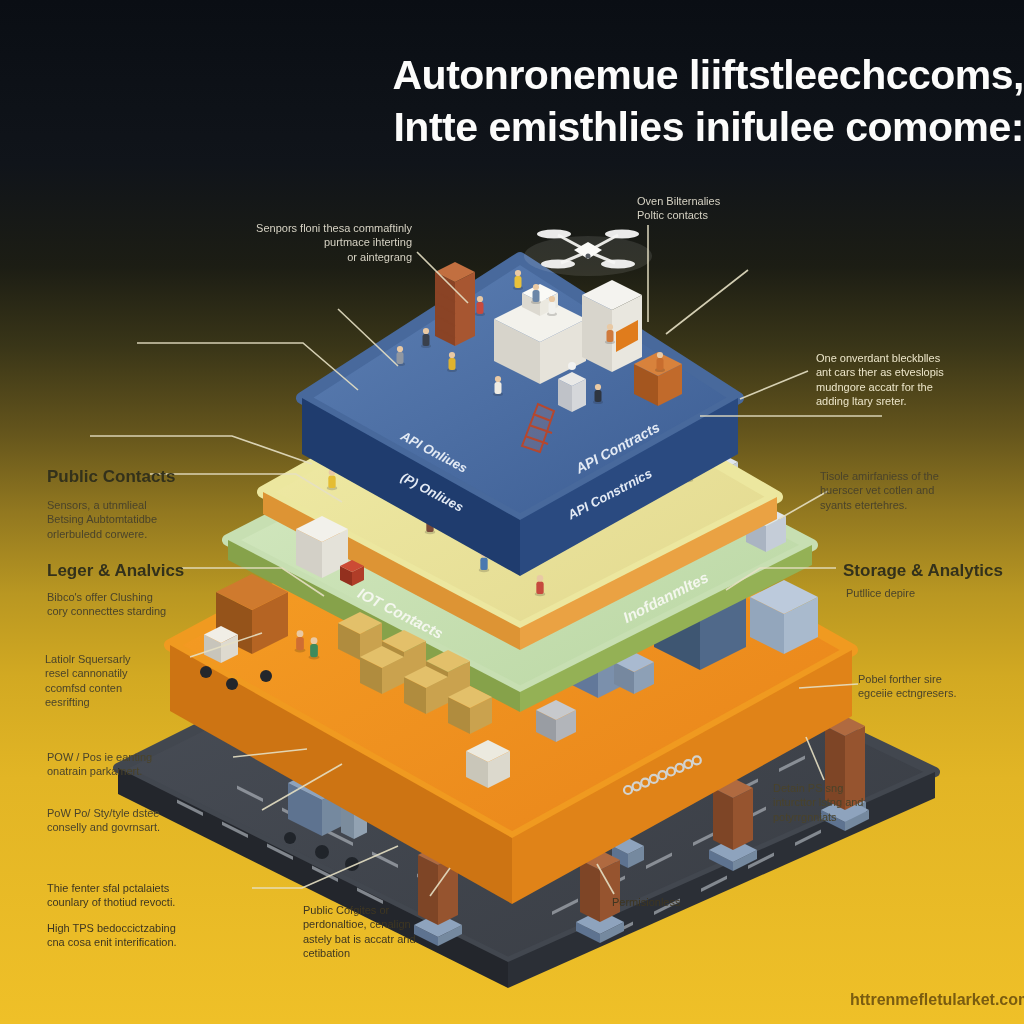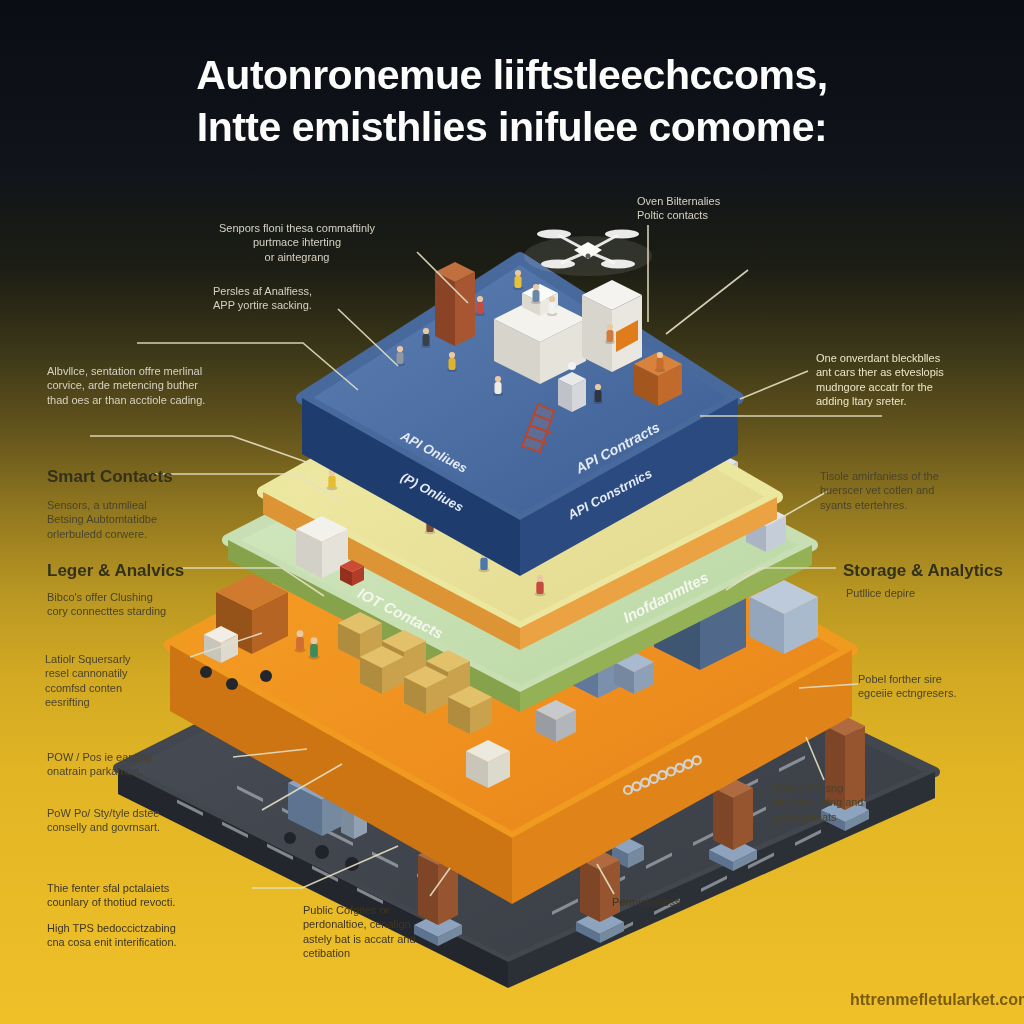--- a/index.html
+++ b/index.html
@@ -1,28 +1,28 @@
 <!DOCTYPE html>
 <html><head>
 <meta charset="utf-8">
 <style>
   html,body{margin:0;padding:0}
   #stage{position:relative;width:1024px;height:1024px;overflow:hidden;
     font-family:"Liberation Sans",sans-serif;
     background:linear-gradient(180deg,#0a0e14 0%,#10141a 16%,#1c1d14 26%,#3a3618 34%,
       #63541c 42%,#927820 50%,#b99722 58%,#d2a922 66%,#e2b525 76%,#efc028 100%);}
   svg{position:absolute;left:0;top:0}
-  .title{position:absolute;top:50px;left:0;width:100%;text-align:center;font-weight:bold;
+  .title{position:absolute;top:50px;left:0;width:100%;text-align:right;font-weight:bold;
     font-size:41px;line-height:1.26;color:#fcfcfb;letter-spacing:-0.5px}
   .lab{position:absolute;font-size:11px;line-height:1.3;white-space:pre-line;color:#4a432a}
   .light{color:#d6d2c3}
   .cream{color:#ece5c9}
   .head{font-weight:bold;font-size:17px;color:#33311b}
   .dark2{color:#3e3621}
-  .right{text-align:center}
+  .right{text-align:right}
   .wm{font-size:16px;color:#7a5c10;font-weight:bold}
   .iso-text{font-family:"Liberation Sans",sans-serif;font-style:italic;font-weight:bold;fill:#e3eaf4}
   .green-text{font-family:"Liberation Sans",sans-serif;font-style:italic;font-weight:bold;fill:#f4f7ee}
 </style>
 </head>
 <body>
 
 <div id="stage">
 
 <svg width="1024" height="1024" viewBox="0 0 1024 1024">
@@ -369,26 +369,21 @@
 </svg>
 
 <div class="title">
   <div>Autonronemue liiftstleechccoms,</div>
   <div>Intte emisthlies inifulee comome:</div>
 </div>
 
 <div class="lab light right" style="left:182px;top:221px;width:230px">Senpors floni thesa commaftinly
 purtmace ihterting
 or aintegrang</div>
-<div class="lab light" style="left:213px;top:284px">Persles af Analfiess,
-APP yortire sacking.</div>
-<div class="lab light" style="left:47px;top:364px">Albvllce, sentation offre merlinal
-corvice, arde metencing buther
-thad oes ar than acctiole cading.</div>
-<div class="lab head" style="left:47px;top:466px">Smart Contacts</div>
+<div class="lab head" style="left:47px;top:466px">Public Contacts</div>
 <div class="lab" style="left:47px;top:498px">Sensors, a utnmlieal
 Betsing Aubtomtatidbe
 orlerbuledd corwere.</div>
 <div class="lab head" style="left:47px;top:560px">Leger &amp; Analvics</div>
 <div class="lab" style="left:47px;top:590px">Bibco's offer Clushing
 cory connecttes starding</div>
 <div class="lab" style="left:45px;top:652px">Latiolr Squersarly
 resel cannonatily
 ccomfsd conten
 eesrifting</div>

